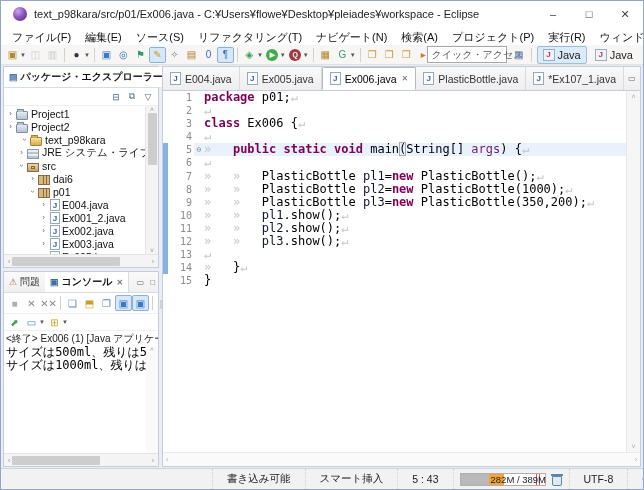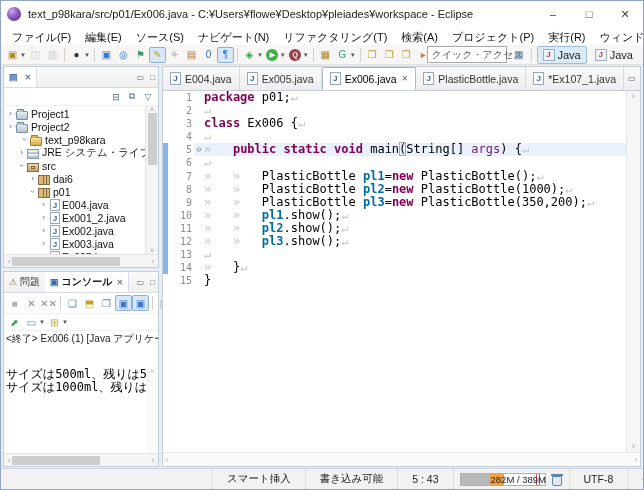--- a/index.html
+++ b/index.html
@@ -2,21 +2,21 @@
 <html><head>
 <meta charset="utf-8">
 <style>
   * { box-sizing: border-box; margin: 0; padding: 0; }
   body { background:#888; font-family:"Liberation Sans", sans-serif; }
   .window{ width:644px; height:490px; position:relative; overflow:hidden;
     background:#fff; border:1px solid #8fa8c8; display:flex; flex-direction:column;
     font-family:"Liberation Sans", sans-serif; }
 
   
-  .titlebar{ height:26px; flex:none; display:flex; align-items:center; background:#fff; padding-left:6px; }
+  .titlebar{ height:26px; flex:none; display:flex; align-items:center; background:#fff; padding-left:12px; }
   .app-icon{ width:14px; height:14px; border-radius:50%; flex:none;
     background:radial-gradient(circle at 35% 30%, #cfa6ee 0%, #8b5bbf 45%, #4a2578 100%); }
   .title-text{ font-size:11px; color:#222; margin-left:7px; white-space:nowrap; overflow:hidden; flex:1; }
   .win-controls{ display:flex; flex:none; height:100%; }
   .win-btn{ width:36px; height:100%; display:flex; align-items:center; justify-content:center;
     font-size:11px; color:#444; }
 
   
   .menubar{ height:18px; flex:none; display:flex; align-items:flex-end; background:#fff; padding-left:4px; }
   .menu-item{ font-size:11px; color:#111; padding:0 7px; white-space:nowrap; }
@@ -96,21 +96,21 @@
   .hscroll{ height:13px; flex:none; background:#f4f4f4; border-top:1px solid #e4e4e4;
     display:flex; align-items:center; font-size:7px; color:#999; padding:0 2px; }
   .hthumb{ height:9px; background:#cdcdcd; border-radius:1px; }
   .sb-arrow{ flex:none; padding:0 2px; }
 
   
   .con-toolbar{ height:21px; flex:none; display:flex; align-items:center; background:#fff;
     border-bottom:1px solid #f0f0f0; padding-left:2px; }
   .con-toolbar2{ height:17px; }
   .con-header{ font-size:10px; color:#222; padding:1px 2px 0; white-space:nowrap; overflow:hidden; flex:none; }
-  .con-body{ flex:1; display:flex; min-height:0;margin-top:22px; }
+  .con-body{ flex:1; display:flex; min-height:0; }
   .con-out{ flex:1; overflow:hidden; font-family:"DejaVu Sans Mono", monospace; font-size:12px;
     color:#000; line-height:13px; padding-left:2px; }
   .con-out div{ white-space:nowrap; }
   .con-vscroll{ width:12px; flex:none; background:#fafafa; font-size:7px; color:#aaa; text-align:center; }
 
   
   .editor-col{ flex:1; display:flex; flex-direction:column; min-width:0; background:#fff; border:1px solid #c5cdd8; }
   .ed-tabbar{ height:24px; flex:none; display:flex; align-items:flex-end;
     background:linear-gradient(#f9f9f9,#eeeef0); border-bottom:1px solid #c6cdd6; }
   .ed-tab{ display:flex; align-items:center; height:23px; padding:0 7px; font-size:10.5px; color:#333;
@@ -125,21 +125,21 @@
 
   .ed-body{ flex:1; display:flex; min-height:0; position:relative; }
   .range-bar{ position:absolute; left:0; width:5px; background:#84b3e6; }
   .code-scroll{ flex:1; min-width:0; overflow:hidden; position:relative; }
   .code-line{ height:13.1px; line-height:13.1px; display:flex; font-family:"DejaVu Sans Mono", monospace; }
   .ln{ width:31px; flex:none; text-align:right; padding-right:2px; font-size:10px; color:#8c8c8c; }
   .fold{ width:10px; flex:none; font-size:8px; color:#888; text-align:center; line-height:13px; }
   .ctext{ flex:1; font-size:12px; white-space:pre; color:#000; }
   .code-line.cur .ctext, .code-line.cur .fold{ background:#e9f1fc; }
   .seg-kw{ color:#7f0055; font-weight:bold; }
-  .seg-var{ color:#0369a1; font-weight:bold; }
+  .seg-var{ color:#0f172a; font-weight:normal; }
   .seg-arg{ color:#701a75; }
   .seg-ws{ color:#c6c6c6; }
   .seg-brk{ outline:1px solid #aaa; outline-offset:-1px; }
   .ed-vscroll{ width:14px; flex:none; background:#f6f6f6; border-left:1px solid #e6e6e6;
     font-size:7px; color:#aaa; display:flex; flex-direction:column; justify-content:space-between;
     align-items:center; padding:2px 0; }
   .ed-hscroll{ height:14px; flex:none; background:#fafafa; border-top:1px solid #e8e8e8;
     display:flex; align-items:center; font-size:7px; color:#aaa; padding:0 3px; justify-content:space-between; }
 
   
@@ -173,22 +173,22 @@
         <span class="win-btn">–</span>
         <span class="win-btn">□</span>
         <span class="win-btn">✕</span>
       </span>
   </div>
 
   <div class="menubar" id="menubar">
       <span class="menu-item">ファイル(F)</span>
       <span class="menu-item">編集(E)</span>
       <span class="menu-item">ソース(S)</span>
+      <span class="menu-item">リファクタリング(T)</span>
       <span class="menu-item">ナビゲート(N)</span>
-      <span class="menu-item">リファクタリング(T)</span>
       <span class="menu-item">検索(A)</span>
       <span class="menu-item">プロジェクト(P)</span>
       <span class="menu-item">実行(R)</span>
       <span class="menu-item">ウィンドウ(W)</span>
     </div>
 
   <div class="toolbar">
     <span class="tb-left" id="tb-left">
         <span class="tb-item">
           <span class="tb-icon" style="color: rgb(176, 140, 42);">▣</span>
@@ -285,20 +285,21 @@
   </div>
 
   <div class="main">
 
     <div class="left-col">
 
       <div class="panel pkg-panel">
         <div class="view-tabbar">
           <span class="view-tab active">
             <span class="vt-ico" style="color:#4a78b0;font-size:9px;">▤</span>
+            <span>パッケージ・エクスプローラー</span>
             <span class="vt-close">✕</span>
           </span>
           <span class="view-minmax">
             <span>▭</span>
             <span>□</span>
           </span>
         </div>
         <div class="local-toolbar" id="pkg-toolbar">
             <span class="lt-icon">⊟</span>
             <span class="lt-icon">⧉</span>
@@ -572,22 +573,22 @@
       </div>
       <div class="ed-hscroll">
         <span>‹</span>
         <span>›</span>
       </div>
     </div>
   </div>
 
   <div class="statusbar">
     <span class="st-spacer"></span>
+    <span class="st-cell">書き込み可能</span>
     <span class="st-cell">スマート挿入</span>
-    <span class="st-cell">書き込み可能</span>
     <span class="st-cell">5 : 43</span>
     <span class="heap">
       <span class="heap-bar">
         <span class="heap-used"></span>
         <span class="heap-alloc"></span>
         <span class="heap-mark"></span>
         <span class="heap-text">282M / 389M</span>
       </span>
       <span class="trash"></span>
     </span>

